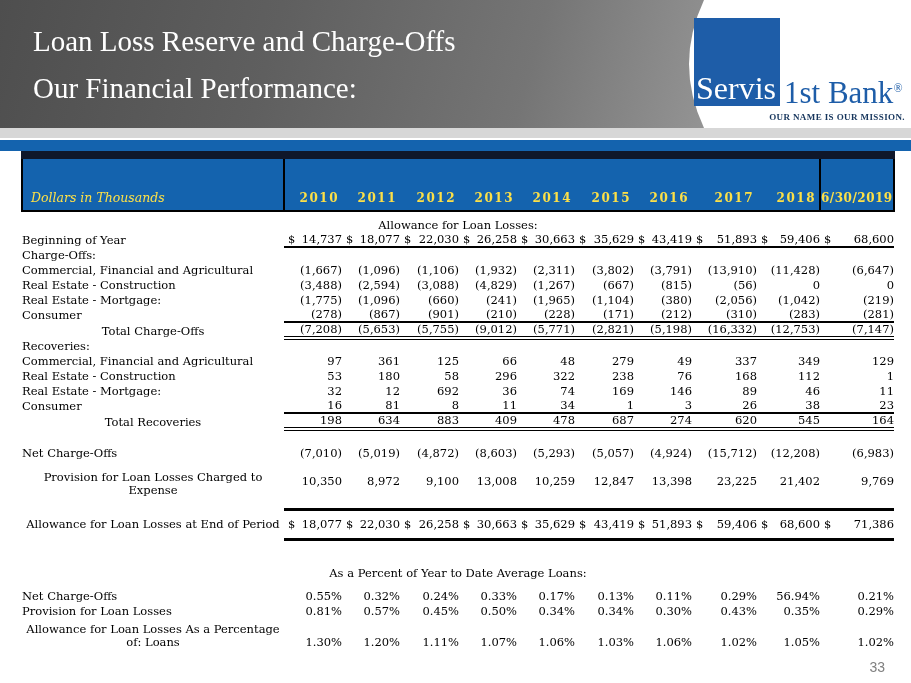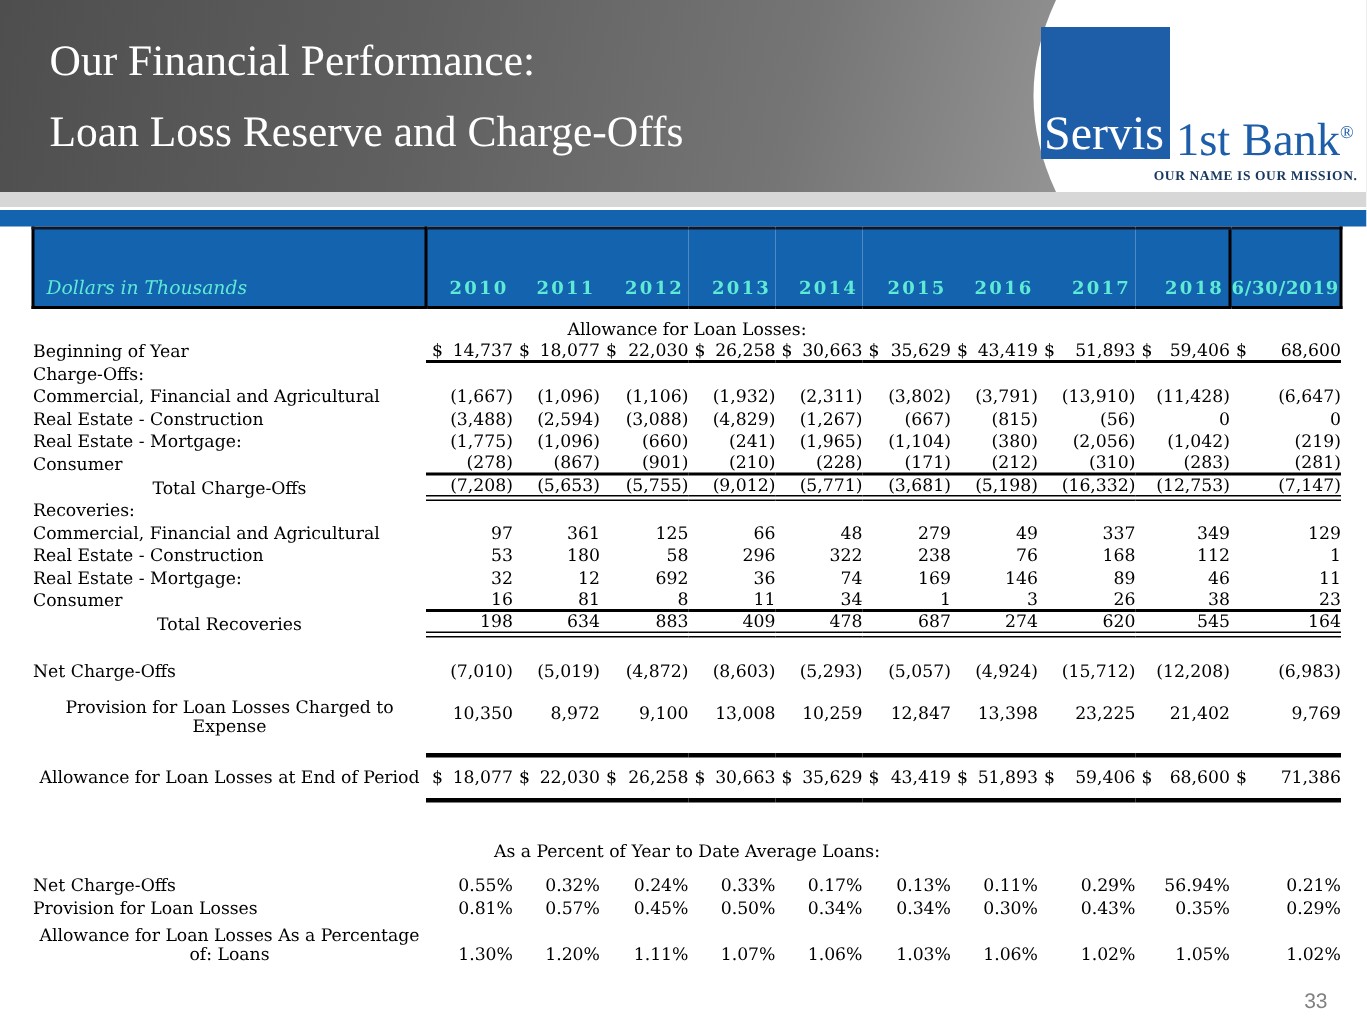--- a/index.html
+++ b/index.html
@@ -34,22 +34,22 @@
   }
   
   .band-gray{height:10px;background:#d7d7d7;}
   .band-w{height:2px;background:#ffffff;}
   .band-blue{height:11px;background:#1463AE;}
   
   .twrap{margin:0 0 0 21px;}
   table.t{border-collapse:collapse;table-layout:fixed;width:872px;font-size:11.5px;color:#000;}
   table.t th,table.t td{padding:0;white-space:nowrap;}
   thead th{
-    height:46px;background:#1463AE;color:#5eead4;vertical-align:bottom;
-    border-top:2px solid #0f172a;border-bottom:2px solid #000;
+    height:46px;background:#1463AE;color:#fde047;vertical-align:bottom;
+    border-top:8px solid #0f172a;border-bottom:2px solid #000;
   }
   thead th.unit{
     text-align:left;font-style:italic;font-weight:normal;font-size:12.5px;
     padding:0 0 5px 8px;border-left:2px solid #000;border-right:2px solid #000;
   }
   thead th.year{
     text-align:right;font-weight:bold;font-size:12px;letter-spacing:1.5px;padding:0 3px 5px 0;
   }
   thead th.year:last-child{border-left:2px solid #000;border-right:2px solid #000;letter-spacing:0.5px;}
   tbody tr{height:15px;}
@@ -73,22 +73,22 @@
   .pagenum{
     position:absolute;right:26px;bottom:8px;color:#808080;
     font-size:14px;font-family:Liberation Sans, sans-serif;
   }
 </style>
 </head>
 <body>
 
 <div class="hdr">
   <div class="title">
+    <div>Loan Loss Reserve and Charge-Offs</div>
     <div>Our Financial Performance:</div>
-    <div>Loan Loss Reserve and Charge-Offs</div>
   </div>
   <div class="logo-zone">
     <svg width="235" height="128" viewBox="0 0 235 128">
       <path d="M 28 0 Q -2 64 28 128 L 235 128 L 235 0 Z" fill="#ffffff"></path>
     </svg>
     <div class="logo-square"></div>
     <div class="logo-servis">Servis</div>
     <div class="logo-1st"><span>1st Bank</span><sup>®</sup></div>
     <div class="logo-tagline">OUR NAME IS OUR MISSION.</div>
   </div>
@@ -252,21 +252,21 @@
           <td class="val">(283)</td>
           <td class="val">(281)</td>
         </tr>
         <tr class="r-double">
           <td class="lbl i0">Total Charge-Offs</td>
           <td class="val">(7,208)</td>
           <td class="val">(5,653)</td>
           <td class="val">(5,755)</td>
           <td class="val">(9,012)</td>
           <td class="val">(5,771)</td>
-          <td class="val">(3,681)</td>
+          <td class="val">(2,821)</td>
           <td class="val">(5,198)</td>
           <td class="val">(16,332)</td>
           <td class="val">(12,753)</td>
           <td class="val">(7,147)</td>
         </tr>
         <tr>
           <td class="lbl i1" colspan="11">Recoveries:</td>
         </tr>
         <tr>
           <td class="lbl i2">Commercial, Financial and Agricultural</td>

